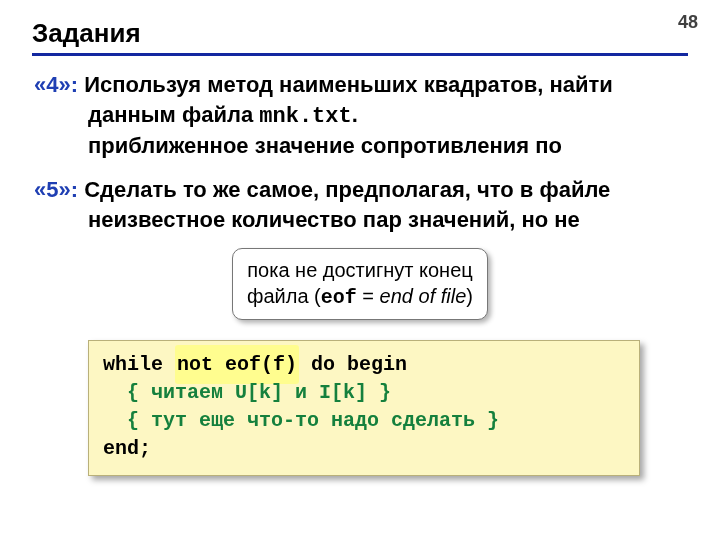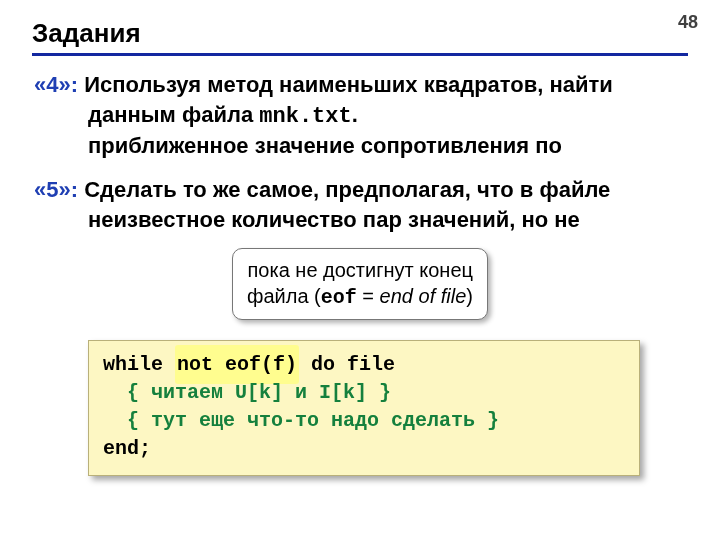--- a/index.html
+++ b/index.html
@@ -65,21 +65,21 @@
     margin: 10px 0 20px 0;
   }
   .callout {
     display: inline-block;
     background: #ffffff;
     border: 1px solid #777;
     border-radius: 10px;
     padding: 8px 14px;
     font-size: 20px;
     line-height: 1.3;
-    text-align: right;
+    text-align: center;
     box-shadow: 3px 3px 5px rgba(0,0,0,0.3);
   }
   .callout .mono { font-weight: bold; }
   .callout .italic { font-style: italic; }
   .codeblock {
     margin: 0 48px 0 56px;
     background: #fdf7c3;
     border: 1px solid #b9b07a;
     box-shadow: 4px 4px 6px rgba(0,0,0,0.35);
     padding: 10px 14px 12px 14px;
@@ -124,20 +124,20 @@
 
   <div class="callout-wrap">
     <div class="callout">
       <span>пока не достигнут конец</span><br>
       <span>файла (</span><span class="mono">eof</span><span> = </span><span class="italic">end of file</span><span>)</span>
     </div>
   </div>
 
   <div class="codeblock">
     <div>
-      <span>while </span><span class="hl">not eof(f)</span><span> do file</span>
+      <span>while </span><span class="hl">not eof(f)</span><span> do begin</span>
     </div>
     <div class="green"><span style="white-space:pre">  { читаем U[k] и I[k] }</span></div>
     <div class="green"><span style="white-space:pre">  { тут еще что-то надо сделать }</span></div>
     <div>end;</div>
   </div>
 
 </div>
 
 </body></html>

